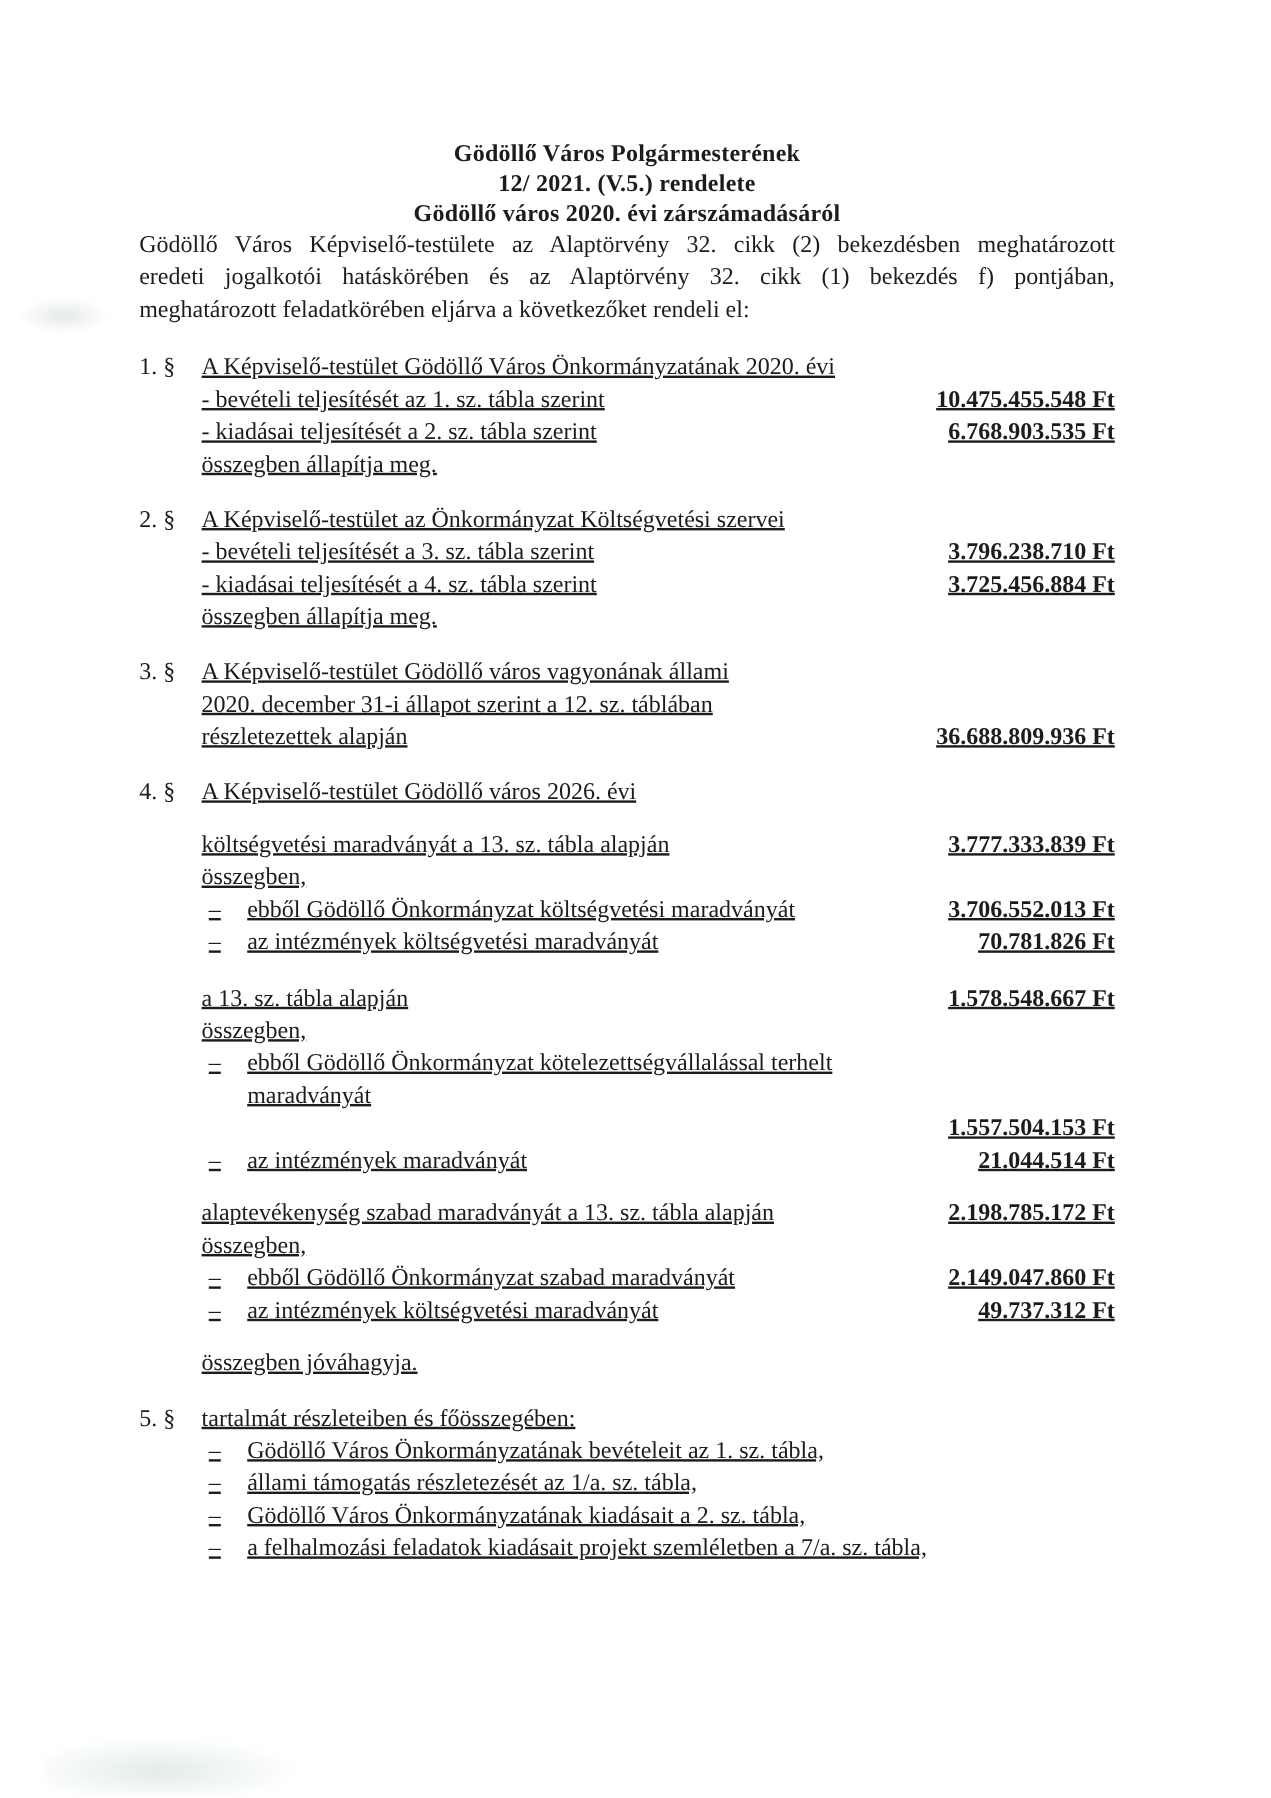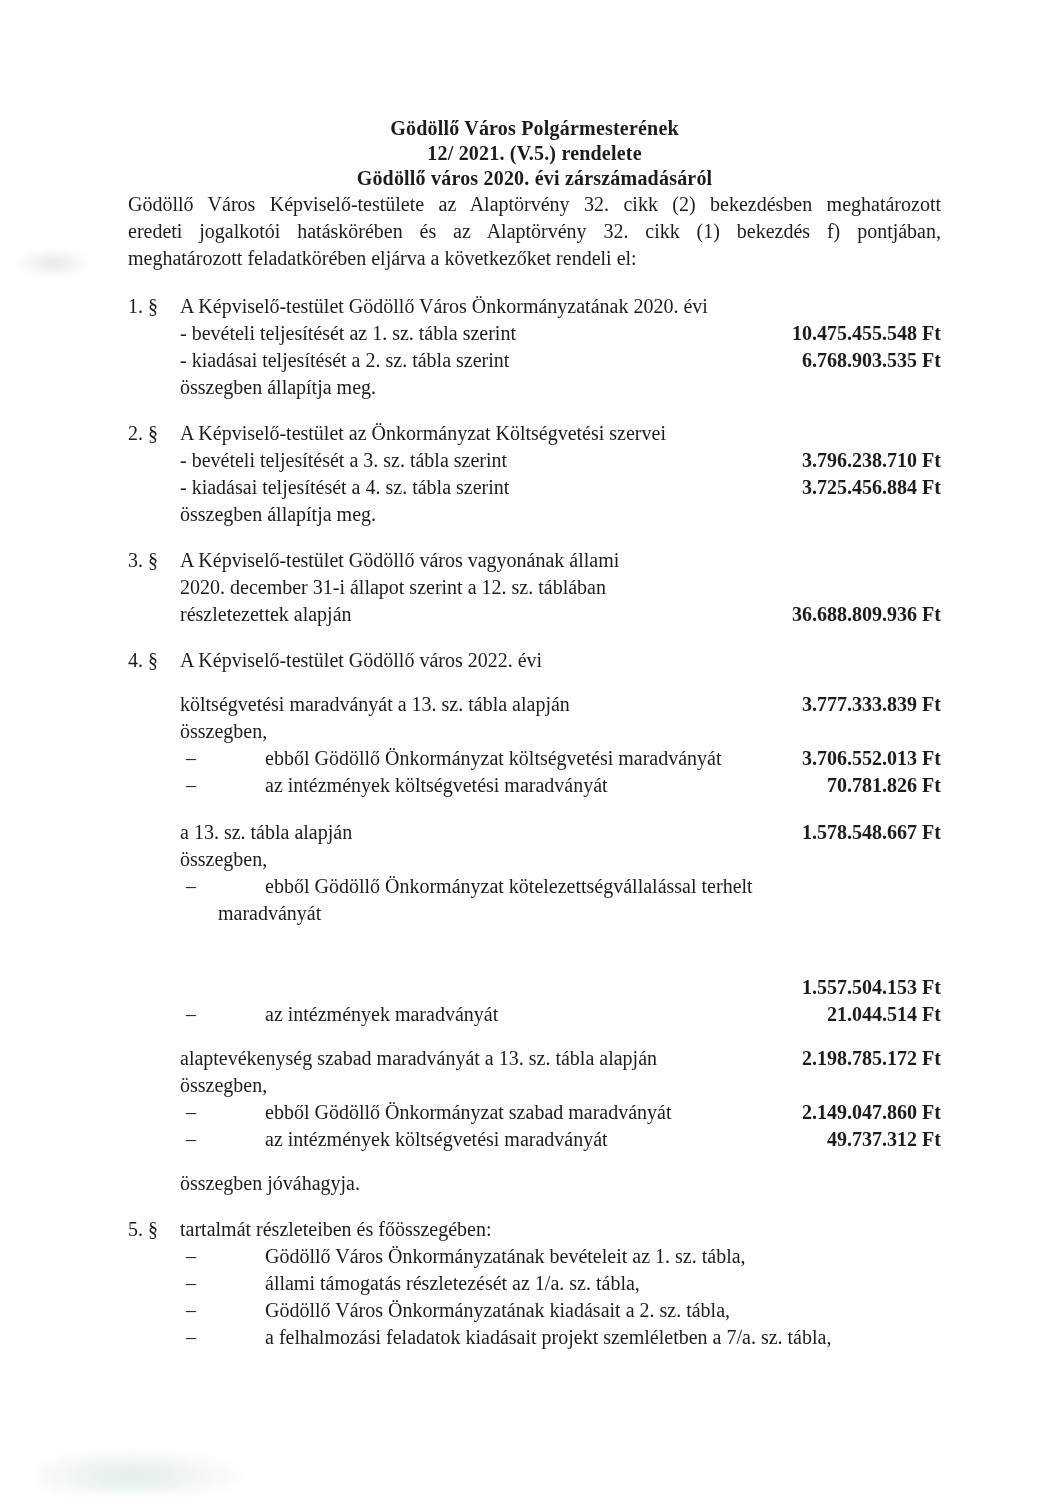--- a/index.html
+++ b/index.html
@@ -20,38 +20,38 @@
     position: absolute; left: 14px; top: 248px; width: 78px; height: 30px;
     background: radial-gradient(ellipse at center, rgba(168,178,184,0.30), transparent 70%);
     filter: blur(2px);
   }
   .smudge-bottom {
     position: absolute; left: 38px; top: 1448px; width: 210px; height: 46px;
     background: radial-gradient(ellipse at 45% 60%, rgba(188,214,204,0.45), transparent 72%);
     filter: blur(3px);
   }
   .content {
-    position: absolute; left: 128px; top: 116px; width: 813px;
+    position: absolute; left: 116px; top: 116px; width: 813px;
     font-size: 20px; line-height: 27px;
   }
   .title-block { text-align: center; font-weight: bold; line-height: 25px; }
   .title-block .tline { letter-spacing: 0.2px; }
   .intro { }
   .intro .iline { display: block; }
   .intro .just { text-align: justify; text-align-last: justify; }
   .section {
     margin-top: 19px;
     display: grid;
     grid-template-columns: 52px 1fr;
   }
   .section.first { margin-top: 21px; }
   .sec-num { white-space: nowrap; }
-  .sec-body { min-width: 0; }
+  .sec-body { min-width: 0; text-decoration: underline; }
   .line { min-height: 27px; }
-  .row { display: flex; min-height: 27px; gap: 47px; }
+  .row { display: flex; min-height: 27px; }
   .row .lbl { }
   .row .val { margin-left: auto; font-weight: bold; white-space: nowrap; padding-left: 12px; text-align: center; }
   .bullet { padding-left: 6px; }
   .bullet .dash { width: 32px; flex: 0 0 32px; }
   .cont { padding-left: 38px; flex-direction: column; }
   .gap { height: 17px; }
   .gap-lg { height: 20px; }
 </style>
 </head>
 <body>
@@ -114,21 +114,21 @@
         <div class="row">
           <span class="lbl">részletezettek alapján</span>
           <span class="val">36.688.809.936 Ft</span>
         </div>
       </div>
     </div>
 
     <div class="section">
       <div class="sec-num">4. §</div>
       <div class="sec-body">
-        <div class="line">A Képviselő-testület Gödöllő város 2022. évi</div>
+        <div class="line">A Képviselő-testület Gödöllő város 2026. évi</div>
         <div class="gap"></div>
 
         <div class="row">
           <span class="lbl">költségvetési maradványát a 13. sz. tábla alapján</span>
           <span class="val">3.777.333.839 Ft</span>
         </div>
         <div class="line">összegben,</div>
         <div class="row bullet">
           <span class="dash">–</span>
           <span class="lbl">ebből Gödöllő Önkormányzat költségvetési maradványát</span>

